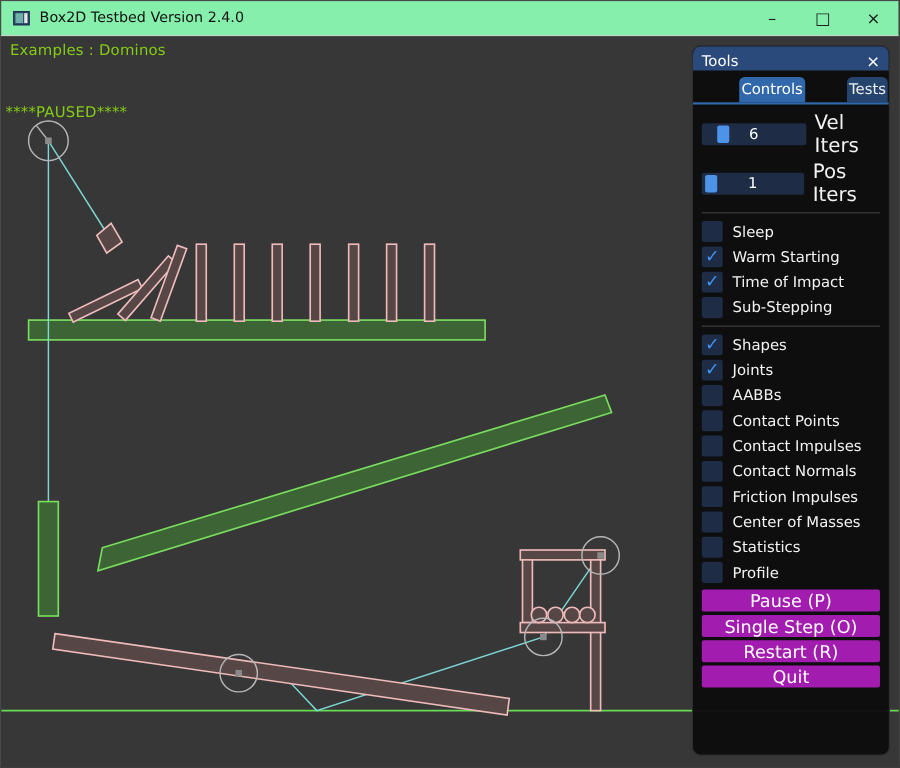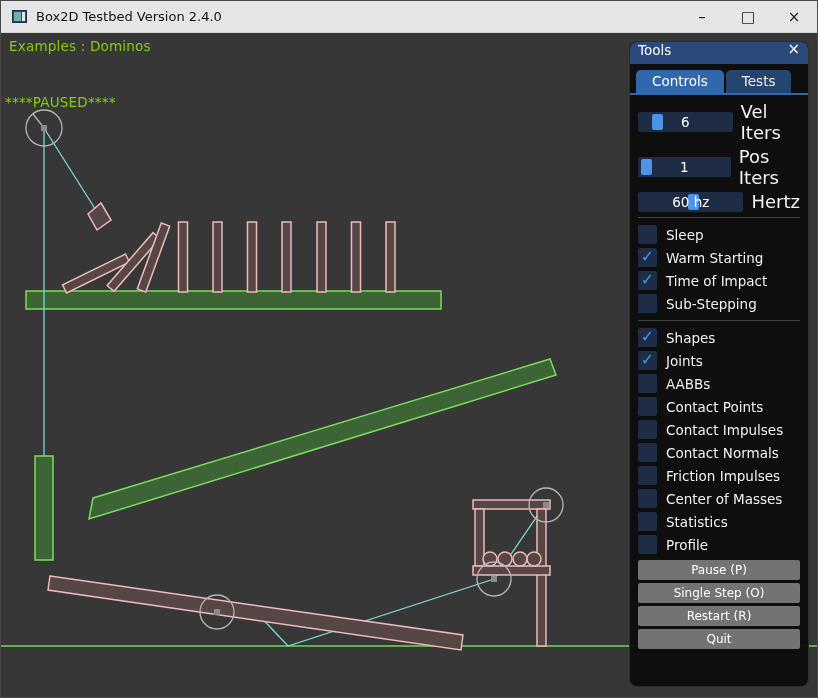--- a/index.html
+++ b/index.html
@@ -2,68 +2,68 @@
 <html><head>
 <meta charset="utf-8">
 <style>
   * { margin:0; padding:0; box-sizing:border-box; }
   html,body { width:818px; height:698px; background:#222; }
   body { font-family:"DejaVu Sans","Liberation Sans",sans-serif; }
 
   .window { width:818px; height:698px; position:relative; border:1px solid #4a4a4a; overflow:hidden; background:#373737; }
 
   
-  .titlebar { height:32px; background:#e5e5e5; display:flex; align-items:center; position:relative; border-bottom:1px solid #d0d0d0; }
+  .titlebar { height:32px; background:#86efac; display:flex; align-items:center; position:relative; border-bottom:1px solid #d0d0d0; }
   .app-icon { width:15px; height:13px; margin-left:11px; border:1px solid #203050; background:#2a4a66; position:relative; }
   .app-icon::after { content:""; position:absolute; left:1px; top:1px; width:7px; height:9px; background:#6fb0a8; }
   .app-icon::before { content:""; position:absolute; right:1px; top:1px; width:3px; height:9px; background:#e8e8e8; }
   .titlebar-title { margin-left:9px; font-size:13px; color:#111; }
   .win-controls { position:absolute; right:0; top:0; height:32px; display:flex; }
   .win-btn { width:46px; height:32px; display:flex; align-items:center; justify-content:center; font-size:15px; color:#222; }
 
   
   .canvas { position:relative; width:818px; height:666px; background:#373737; overflow:hidden; }
   .scene-svg { position:absolute; left:0; top:0; }
   .hud-text { position:absolute; color:#84cc16; font-size:13.5px; letter-spacing:.2px; }
   .hud-example { left:8px; top:5px; }
   .hud-paused { left:4px; top:27px;margin-top:34px; }
   .hud-ms { left:8px; top:672px; }
 
   
   .panel { position:absolute; left:628px; top:8px; width:180px; height:646px; background:rgba(13,13,13,0.97);
            border:1px solid #2e2e2e; border-radius:8px; color:#f2f2f2; overflow:hidden; }
-  .panel-titlebar { height:22px; background:#2a4a7b; display:flex; align-items:flex-start; justify-content:space-between;
+  .panel-titlebar { height:22px; background:#2a4a7b; display:flex; align-items:flex-end; justify-content:space-between;
                     padding:0 8px; border-radius:7px 7px 0 0; }
   .panel-title { font-size:13.5px; color:#fff; }
   .panel-close { font-size:15px; color:#fff; line-height:1; cursor:default; }
 
   .tabbar { display:flex; align-items:flex-end; padding:6px 0 0 6px; border-bottom:2px solid #3168ac; }
-  .tab { font-size:13.5px; padding:3px 16px 4px; border-radius:5px 5px 0 0; margin-right:2px; background:#25456f; color:#eee; }
+  .tab { font-size:13.5px; padding:3px 2px 4px; border-radius:5px 5px 0 0; margin-right:2px; background:#25456f; color:#eee;margin-left:36px; }
   .tab.active { background:#3168ac; color:#fff; }
 
   .panel-content { padding:6px 8px 0 8px; }
 
   .slider-row { display:flex; align-items:center; margin-bottom:3px; }
   .slider-frame { position:relative; width:116px; height:20px; background:#1e2c46; border-radius:2px; }
   .slider-grab { position:absolute; top:2px; width:11px; height:16px; background:#4d93e8; border-radius:2px; }
   .slider-value { position:absolute; left:0; top:0; width:100%; height:100%; display:flex; align-items:center; justify-content:center;
                   font-size:13.5px; color:#fff; }
   .slider-label { margin-left:8px; font-size:18px; }
 
   .separator { height:1px; background:#424242; margin:5px 0 5px 0; }
 
   .check-row { display:flex; align-items:center; height:23px; }
   .checkbox { width:19px; height:19px; background:#1e2c46; border-radius:2px; display:flex; align-items:center; justify-content:center; }
   .checkmark { display:none; color:#4296fa; font-size:16px; font-weight:bold; transform:translateY(-1px); }
   .check-row.checked .checkmark { display:block; }
   .check-label { margin-left:9px; font-size:13.5px; }
 
   .btn-col { margin-top:4px; }
-  .imgui-btn { height:20px; background:#737373; border-radius:2px; margin-bottom:3px; display:flex; align-items:center;
-               justify-content:center; font-size:12px; color:#fff; }
+  .imgui-btn { height:20px; background:#a21caf; border-radius:2px; margin-bottom:3px; display:flex; align-items:center;
+               justify-content:center; font-size:16px; color:#fff; }
 </style>
 </head>
 <body>
 
 <div class="window">
 
   <div class="titlebar">
     <div class="app-icon"></div>
     <div class="titlebar-title">Box2D Testbed Version 2.4.0</div>
     <div class="win-controls">
@@ -168,27 +168,20 @@
           </div>
           <span class="slider-label">Vel Iters</span>
         </div>
         <div class="slider-row">
           <div class="slider-frame">
             <div class="slider-grab" style="left:3px"></div>
             <div class="slider-value">1</div>
           </div>
           <span class="slider-label">Pos Iters</span>
         </div>
-        <div class="slider-row">
-          <div class="slider-frame">
-            <div class="slider-grab" style="left:50px"></div>
-            <div class="slider-value">60 hz</div>
-          </div>
-          <span class="slider-label">Hertz</span>
-        </div>
 
         <div class="separator"></div>
 
         <div class="check-row">
           <span class="checkbox"></span>
           <span class="check-label">Sleep</span>
         </div>
         <div class="check-row checked">
           <span class="checkbox">
               <span class="checkmark">✓</span>

